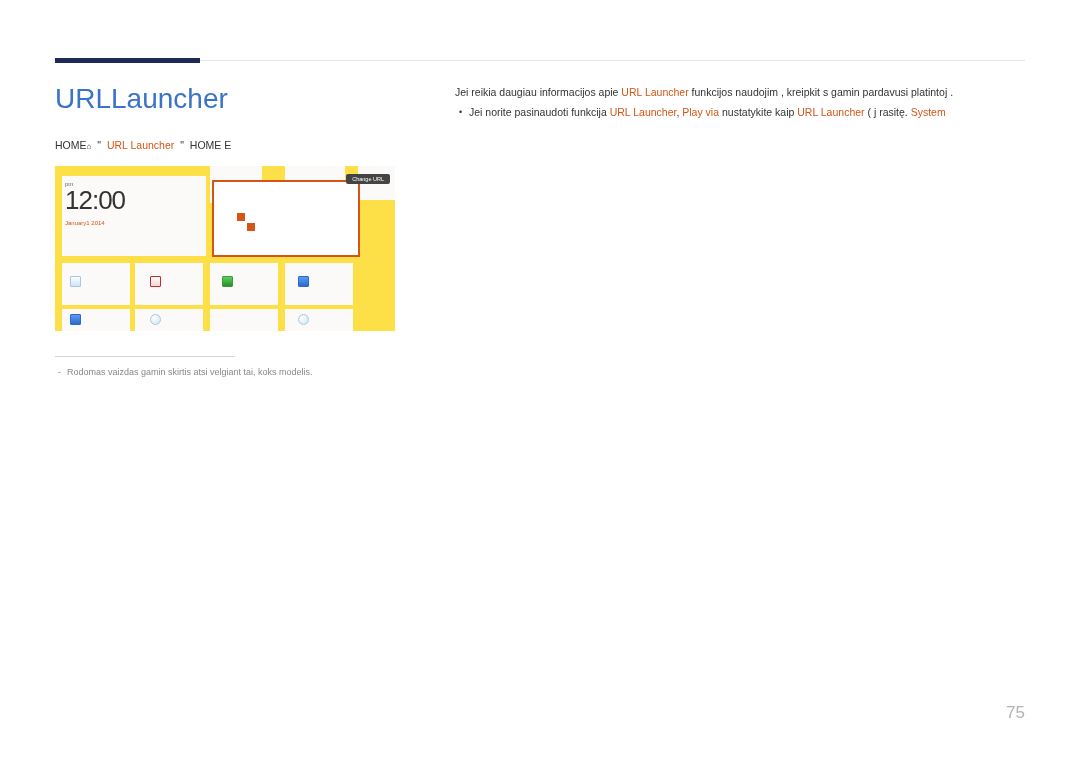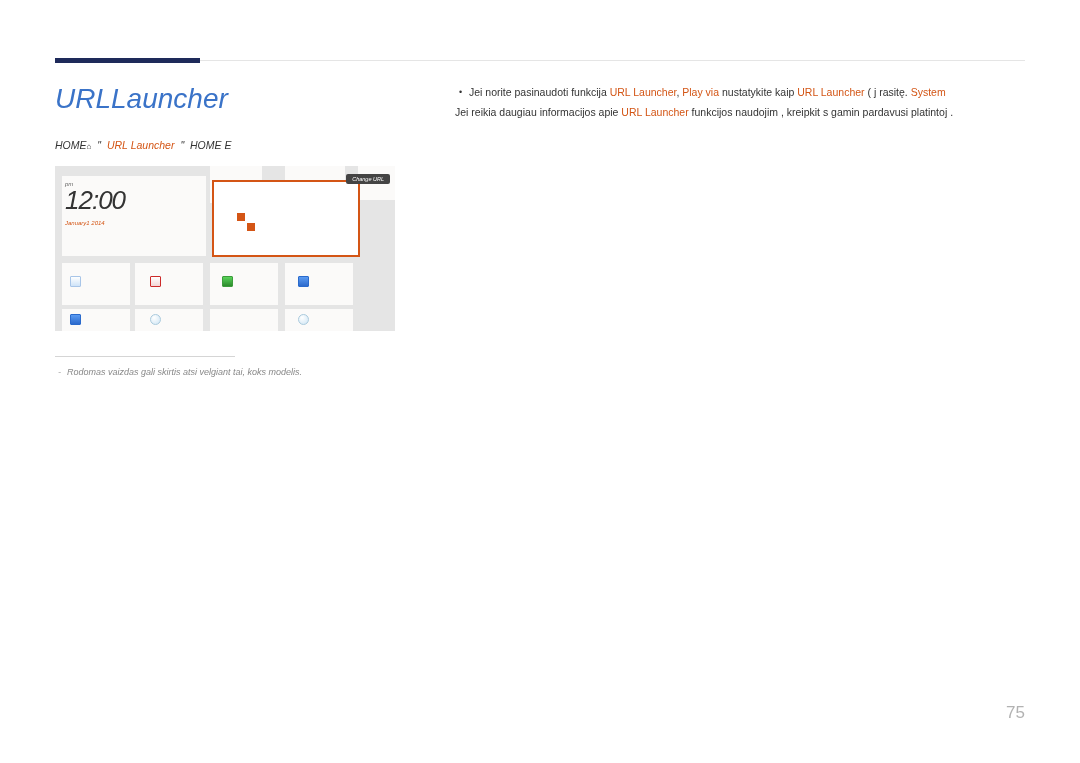--- a/index.html
+++ b/index.html
@@ -28,21 +28,20 @@
     background: #1e2a5a;
     margin-top: -3px;
   }
   .content {
     margin-top: 20px;
   }
 
   .left-col {
     float: left;
     width: 370px;
-    font-style: italic;
   }
   .right-col {
     margin-left: 400px;
   }
 
   .title {
     font-size: 28px;
     font-weight: 400;
     color: #3a73c8;
     margin-bottom: 24px;
@@ -50,21 +49,21 @@
 
   .path {
     font-size: 10.5px;
     color: #333;
     margin-bottom: 15px;
   }
   .path .accent { color: #d45515; }
   .arrow { padding: 0 3px; }
 
   .screenshot {
-    background: #e5e5e5;
+    background: #fde047;
     width: 340px;
     height: 165px;
     position: relative;
     overflow: hidden;
   }
   .tile {
     position: absolute;
     background: #fbfaf9;
   }
   .time-block {
@@ -216,28 +215,28 @@
         <div class="icon round" style="left:243px;top:148px"></div>
 
         <div class="time-block">
           <div>pm</div>
           <div class="time">12:00</div>
           <div class="date">January1 2014</div>
         </div>
       </div>
 
       <div class="note-sep"></div>
-      <div class="note">Rodomas vaizdas gali skirtis atsi velgiant   tai, koks modelis.</div>
+      <div class="note">Rodomas vaizdas gamin skirtis atsi velgiant   tai, koks modelis.</div>
     </div>
 
     <div class="right-col">
+      <div class="para">
+        <span>Jei reikia daugiau informacijos apie </span><span class="accent">URL Launcher</span><span> funkcijos naudojim , kreipkit s   gamin  pardavusi platintoj .</span>
+      </div>
       <div class="para bullet-row">
         <span>Jei norite pasinaudoti funkcija </span><span class="accent">URL Launcher</span><span>, </span><span class="accent">Play via</span><span> nustatykite kaip </span><span class="accent">URL Launcher</span><span> ( j  rasitę. </span><span class="accent">System</span>
-      </div>
-      <div class="para">
-        <span>Jei reikia daugiau informacijos apie </span><span class="accent">URL Launcher</span><span> funkcijos naudojim , kreipkit s   gamin  pardavusi platintoj .</span>
       </div>
     </div>
     <div style="clear:both"></div>
   </div>
 </div>
 
 <div class="page-num">75</div>
 
 </body></html>

